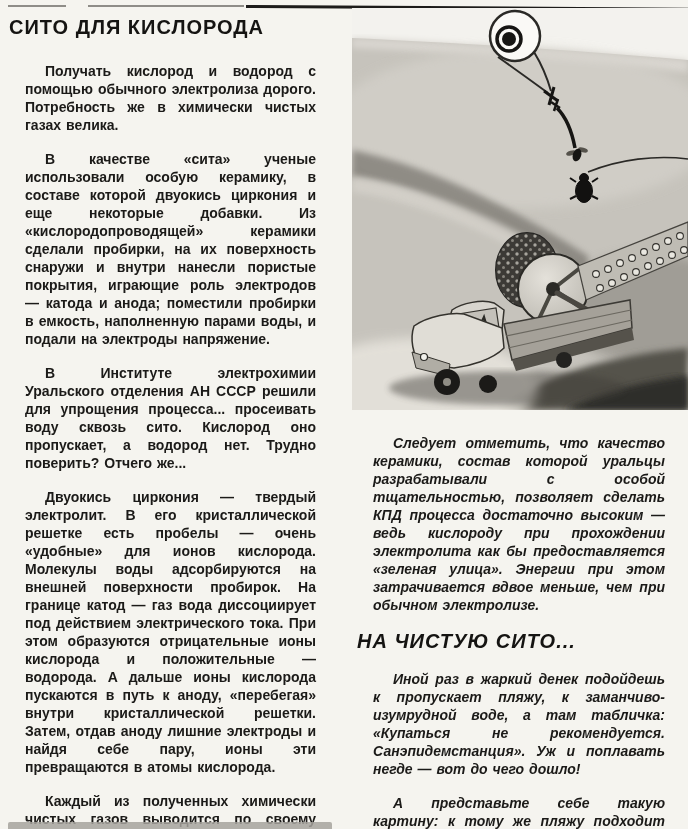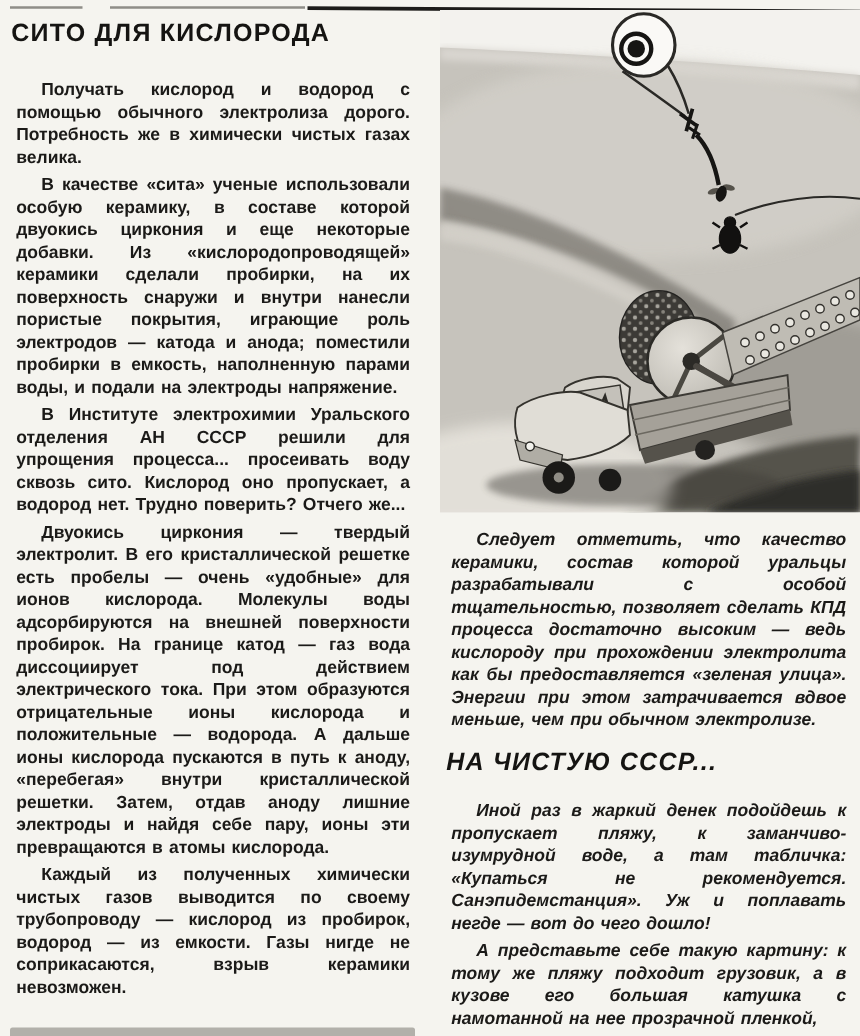--- a/index.html
+++ b/index.html
@@ -20,21 +20,21 @@
   .col-left{position:absolute;left:9px;top:8px;width:323px;}
   .col-right{position:absolute;left:357px;top:0;width:324px;padding-top:418px;font-style:italic;}
   h1.art-title,h2.art-title{
     font-size:20px;font-weight:800;letter-spacing:1px;
     text-align:left;margin:8px 0 23px;color:#151412;
     white-space:nowrap;
   }
   .col-right h2.art-title{margin:15px 0 17px;}
   p.body{
     font-size:14px;line-height:18px;font-weight:bold;
-    text-align:justify;text-indent:20px;margin:4px;
+    text-align:justify;text-indent:20px;margin:16px;
     hyphens:auto;-webkit-hyphens:auto;
     word-spacing:1px;
   }
   
   .illustration{
     position:absolute;left:352px;top:8px;width:336px;height:402px;
     overflow:hidden;
   }
   
   .bottom-bar{
@@ -162,18 +162,18 @@
           <circle cx="308" cy="253" r="3.4"></circle>
         <circle cx="320" cy="247" r="3.4"></circle>
           <circle cx="332" cy="242" r="3.4"></circle>
       </g>
     </g>
   </svg>
 </div>
 
 <div class="col-right">
   <p class="body">Следует отметить, что качество керамики, состав которой уральцы разрабатывали с особой тщательностью, позволяет сделать КПД процесса достаточно высоким — ведь кислороду при прохождении электролита как бы предоставляется «зеленая улица». Энергии при этом затрачивается вдвое меньше, чем при обычном электролизе.</p>
-  <h2 class="art-title">НА ЧИСТУЮ СССР...</h2>
+  <h2 class="art-title">НА ЧИСТУЮ СИТО...</h2>
   <p class="body">Иной раз в жаркий денек подойдешь к пропускает пляжу, к заманчиво-изумрудной воде, а там табличка: «Купаться не рекомендуется. Санэпидемстанция». Уж и поплавать негде — вот до чего дошло!</p>
   <p class="body">А представьте себе такую картину: к тому же пляжу подходит грузовик, а в кузове его большая катушка с намотанной на нее прозрачной пленкой,</p>
 </div>
 
 <div class="bottom-bar"></div>
 
 </body></html>

